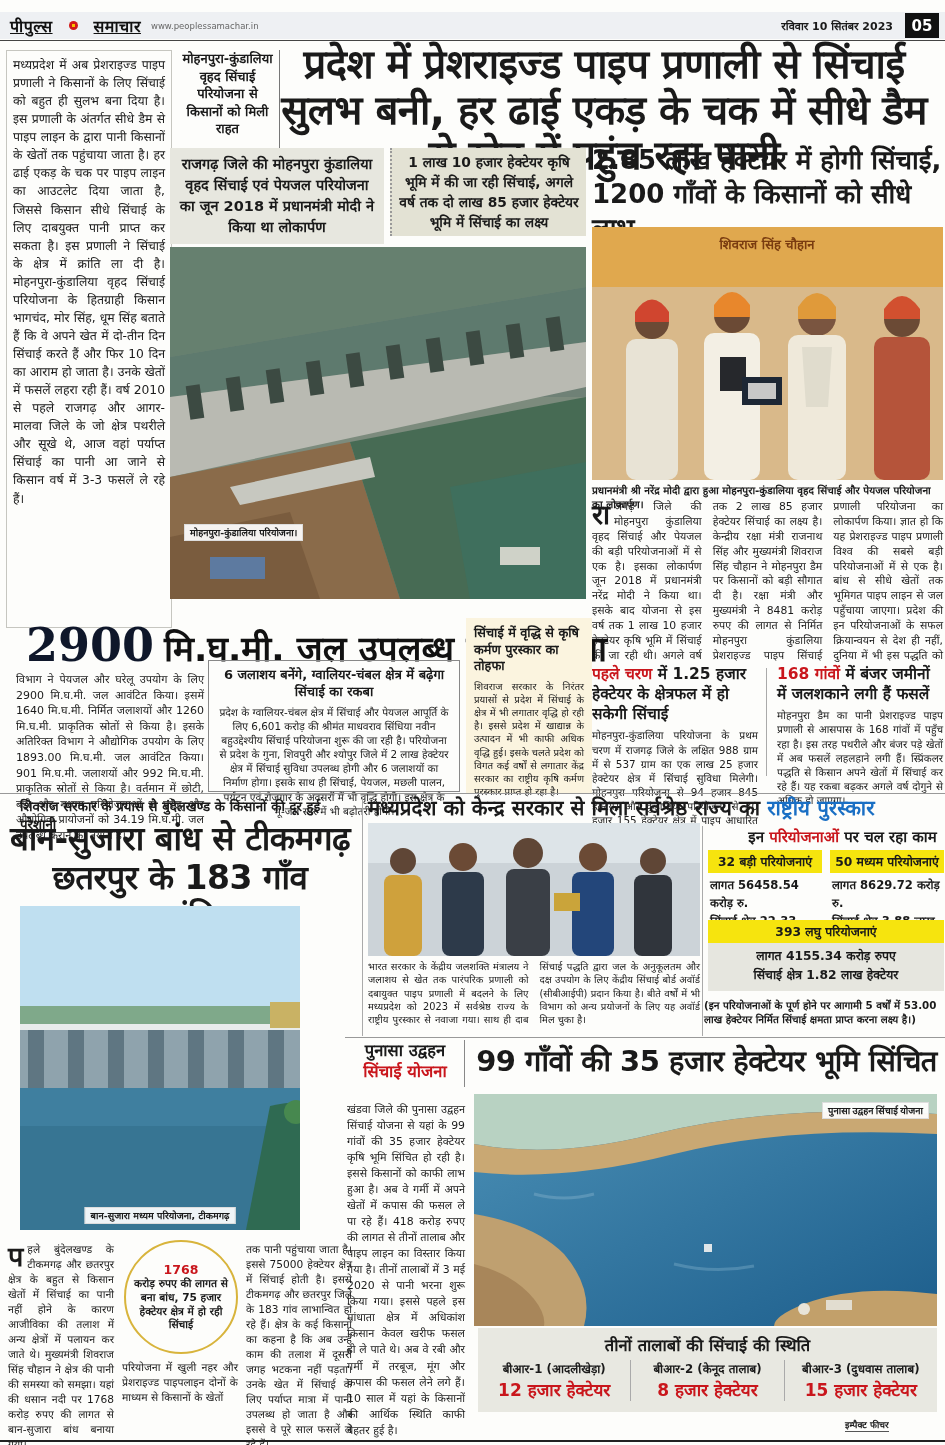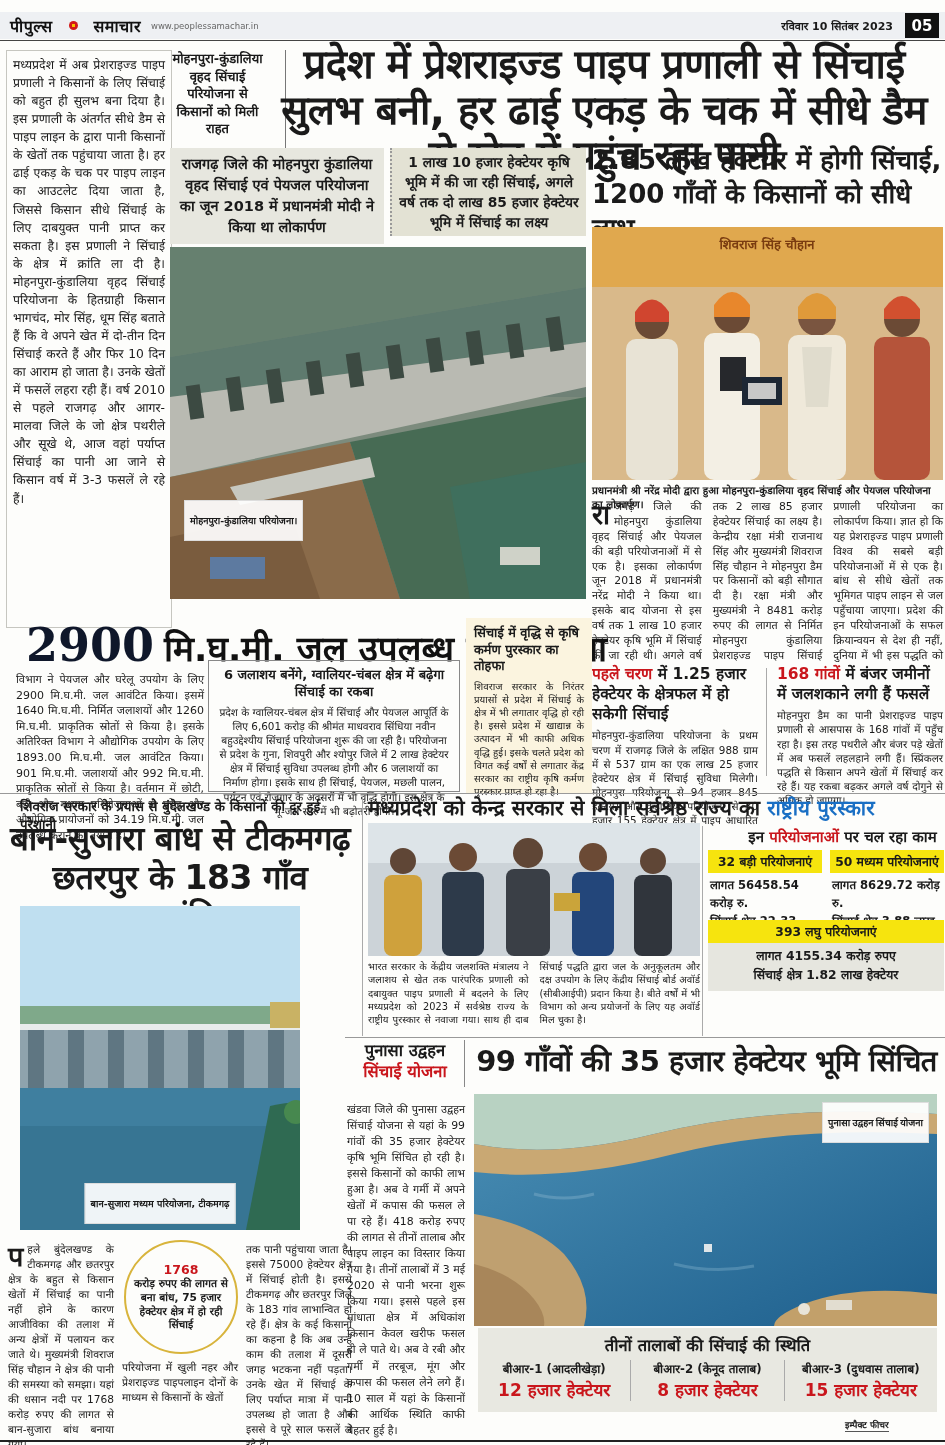--- a/index.html
+++ b/index.html
@@ -4,39 +4,39 @@
 <style>
   html,body{margin:0;padding:0;background:#9a9a9a;}
   #page{position:relative;width:945px;height:1445px;background:#fdfdfb;margin:0 auto;
         font-family:"DejaVu Sans","Liberation Sans",sans-serif;color:#1a1a1a;overflow:hidden;}
   .abs{position:absolute;}
   .jus{text-align:justify;}
   .red{color:#c9161c;}
   .blue{color:#1a6fc4;}
   
   #masthead{left:0;top:12px;width:945px;height:27px;background:#eef0f3;display:flex;align-items:center;}
-  #logo{font-size:16px;font-weight:900;letter-spacing:.5px;margin-left:10px;display:flex;align-items:center;gap:16px;color:#111;}
+  #logo{font-size:16px;font-weight:900;letter-spacing:.5px;margin-left:10px;display:flex;align-items:center;gap:16px;color:#111;text-decoration:underline;}
   .flower{width:9px;height:9px;border-radius:50%;background:radial-gradient(circle at 50% 50%,#f7c400 0 30%,#d21a1a 31% 100%);display:inline-block;}
   #mast-url{font-size:8.5px;color:#666;margin-left:10px;}
   #mast-date{font-size:11px;font-weight:bold;margin-left:auto;margin-right:12px;}
   #page-num{width:34px;height:25px;background:#111;color:#fff;font-size:15px;font-weight:bold;
             display:flex;align-items:center;justify-content:center;margin-right:6px;}
   .hr-black{left:0;top:40px;width:945px;height:1px;background:#444;}
   
   #main-headline{left:266px;top:42px;width:676px;font-size:40px;font-weight:900;line-height:1.14;text-align:center;letter-spacing:-.5px;}
-  #side-box{left:168px;top:50px;width:99px;font-size:13px;font-weight:bold;text-align:center;line-height:1.35;border-right:1px solid #777;padding-right:18px;height:110px;}
+  #side-box{left:178px;top:50px;width:99px;font-size:13px;font-weight:bold;text-align:center;line-height:1.35;border-right:1px solid #777;padding-right:2px;height:110px;}
   #left-article{left:6px;top:50px;width:152px;height:566px;border:1px solid #c6c6c0;padding:5px 6px;
                 font-size:12.3px;line-height:1.47;}
   .graybox{background:#e7e7df;font-weight:bold;text-align:center;display:flex;align-items:center;justify-content:center;}
   #gray1{left:170px;top:148px;width:214px;height:96px;font-size:14.5px;line-height:1.45;padding:2px 8px;box-sizing:border-box;}
   #gray2{left:390px;top:148px;width:196px;height:88px;font-size:13.8px;line-height:1.45;background:#e3e2d4;padding:2px 6px;box-sizing:border-box;border-left:2px dotted #999;}
   #subhead285{left:592px;top:144px;width:352px;font-size:26px;font-weight:700;line-height:1.3;}
   .photo{overflow:hidden;}
   .photo svg{display:block;}
-  .photo-caption{position:absolute;background:rgba(255,255,255,.92);font-size:9.5px;font-weight:bold;padding:13px 5px;border:1px solid #ddd;}
+  .photo-caption{position:absolute;background:rgba(255,255,255,.92);font-size:9.5px;font-weight:bold;padding:1px 5px;border:1px solid #ddd;}
   #modi-caption{left:592px;top:483px;width:351px;font-size:10.3px;font-weight:bold;}
   #top-cols{left:592px;top:500px;width:351px;height:166px;column-count:3;column-gap:11px;
             font-size:10.8px;line-height:1.38;}
   .dropcap{float:left;font-size:27px;font-weight:900;line-height:.9;padding:3px 4px 0 0;}
   .subsec-title{font-size:15.5px;font-weight:800;line-height:1.3;}
   .subsec-body{font-size:10.4px;line-height:1.36;margin-top:4px;text-align:justify;}
   #subsec1{left:592px;top:664px;width:166px;}
   #subsec2{left:777px;top:664px;width:166px;}
   .vdiv{width:1px;background:#aaa;}
   
@@ -298,20 +298,21 @@
       <div>सिंचाई क्षेत्र 3.88 लाख हे.</div>
     </div>
   </div>
   <div id="statbox3" class="abs statbox">
     <div class="bar">393 लघु परियोजनाएं</div>
     <div class="lines">
       <div>लागत 4155.34 करोड़ रुपए</div>
       <div>सिंचाई क्षेत्र 1.82 लाख हेक्टेयर</div>
     </div>
   </div>
+  <div id="projects-note" class="abs">(इन परियोजनाओं के पूर्ण होने पर आगामी 5 वर्षों में 53.00 लाख हेक्टेयर निर्मित सिंचाई क्षमता प्राप्त करना लक्ष्य है।)</div>
 
   <div id="punasa-label" class="abs">
     <div>पुनासा उद्वहन</div>
     <div class="red">सिंचाई योजना</div>
   </div>
   <div id="punasa-headline" class="abs">99 गाँवों की 35 हजार हेक्टेयर भूमि सिंचित</div>
   <div id="punasa-body" class="abs jus">खंडवा जिले की पुनासा उद्वहन सिंचाई योजना से यहां के 99 गांवों की 35 हजार हेक्टेयर कृषि भूमि सिंचित हो रही है। इससे किसानों को काफी लाभ हुआ है। अब वे गर्मी में अपने खेतों में कपास की फसल ले पा रहे हैं। 418 करोड़ रुपए की लागत से तीनों तालाब और पाइप लाइन का विस्तार किया गया है। तीनों तालाबों में 3 मई 2020 से पानी भरना शुरू किया गया। इससे पहले इस मांधाता क्षेत्र में अधिकांश किसान केवल खरीफ फसल ही ले पाते थे। अब वे रबी और गर्मी में तरबूज, मूंग और कपास की फसल लेने लगे हैं। 10 साल में यहां के किसानों की आर्थिक स्थिति काफी बेहतर हुई है।</div>
 
   <div class="abs photo" style="left:474px;top:1094px;width:463px;height:232px;">
     <svg width="463" height="232" viewBox="0 0 463 232">

